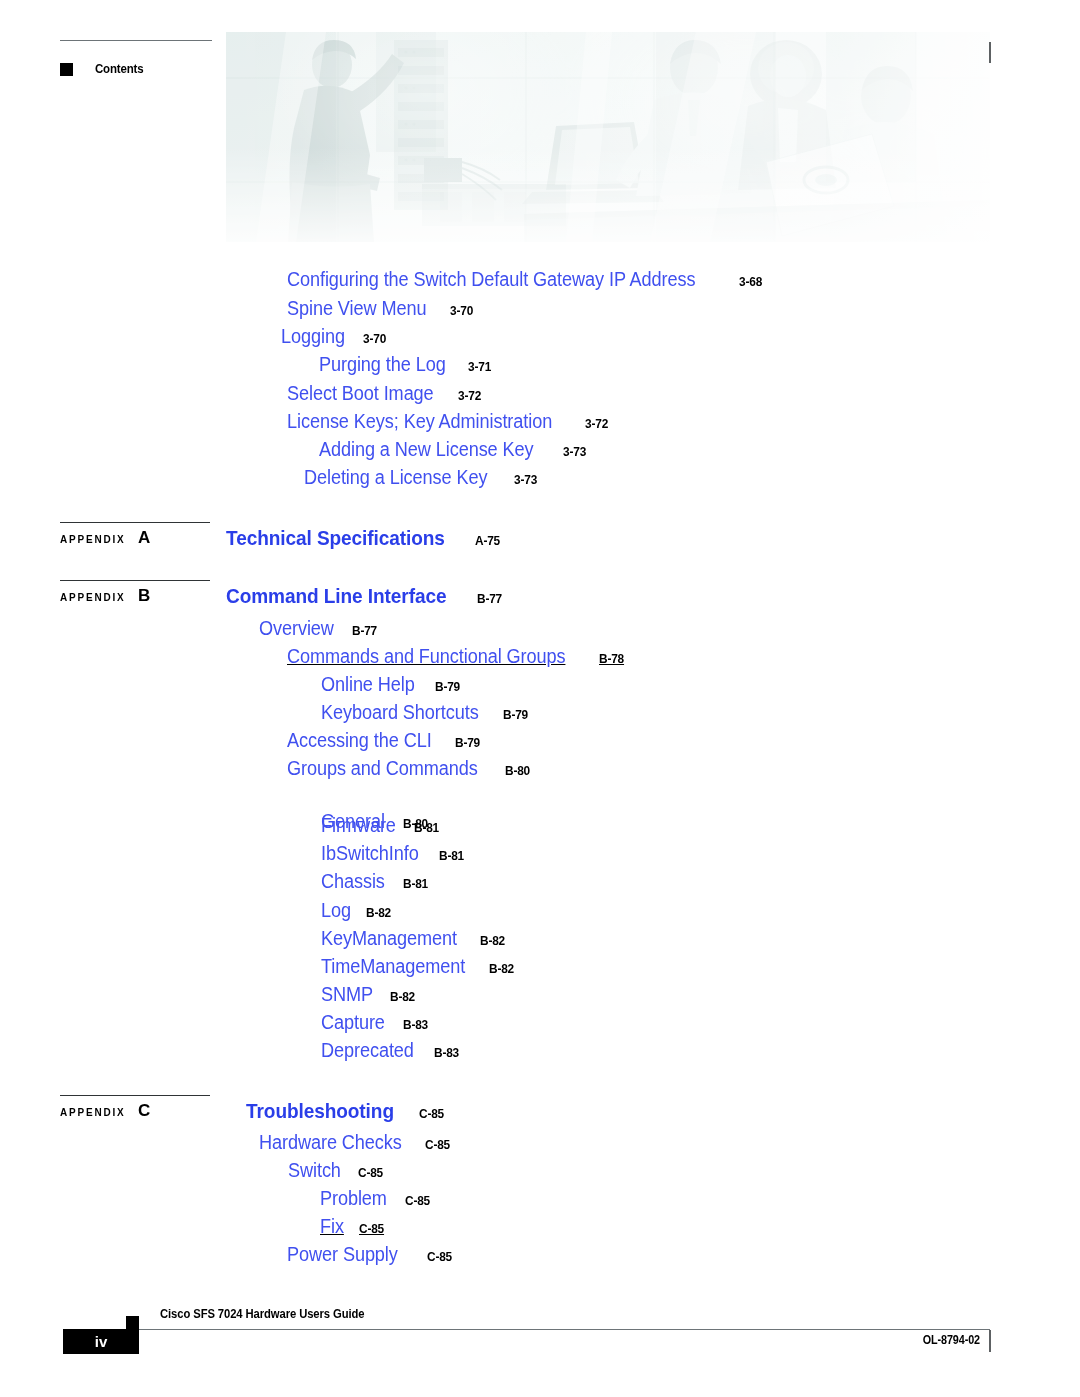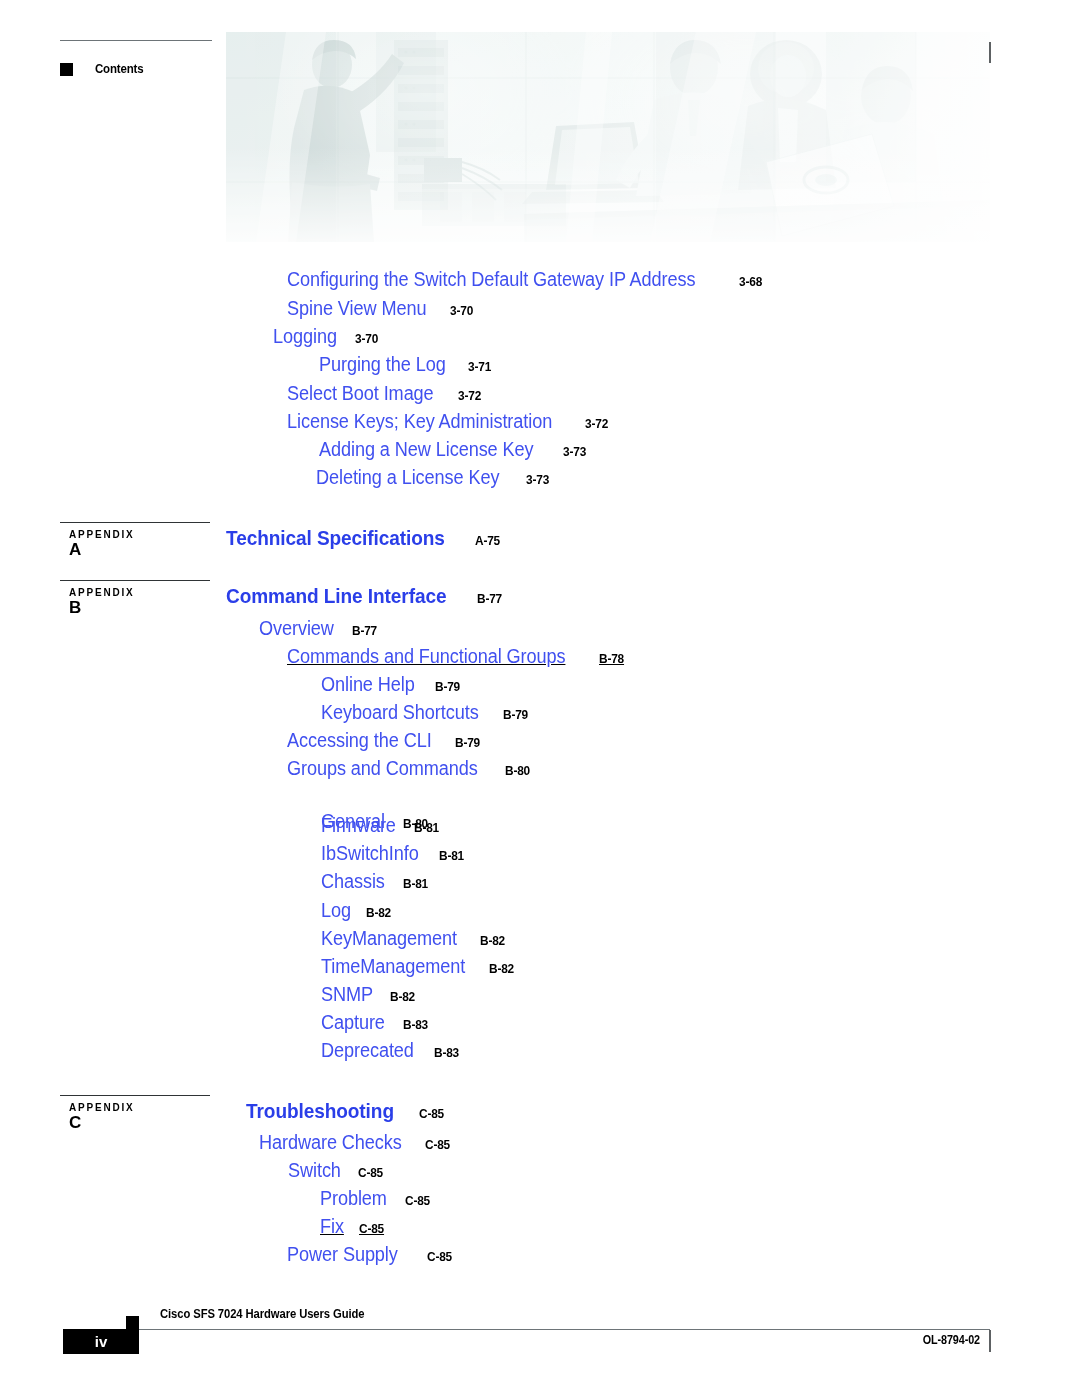--- a/index.html
+++ b/index.html
@@ -123,21 +123,20 @@
   }
   .appendix-marker .ap-rule {
     width: 150px;
     height: 1.4px;
     background: #2f3436;
     margin-bottom: 5px;
   }
   .appendix-marker .ap-row {
     display: flex;
     align-items: baseline;
-    flex-direction: column;
   }
   .appendix-marker .ap-word {
     font-size: 10.5px;
     font-weight: bold;
     color: #000000;
     letter-spacing: 1.9px;
     transform: scaleX(0.95);
     transform-origin: left center;
   }
   .appendix-marker .ap-letter {
@@ -419,41 +418,41 @@
 
 <div id="toc">
     <div class="toc-entry" style="left: 287px; top: 268px;">
       <span class="toc-title">Configuring the Switch Default Gateway IP Address</span>
       <span class="toc-page" style="margin-left: 13px;">3-68</span>
     </div>
     <div class="toc-entry" style="left: 287px; top: 297px;">
       <span class="toc-title">Spine View Menu</span>
       <span class="toc-page" style="margin-left: 13px;">3-70</span>
     </div>
-    <div class="toc-entry" style="left: 273px; top: 325px;">
+    <div class="toc-entry" style="left: 281px; top: 325px;">
       <span class="toc-title">Logging</span>
       <span class="toc-page" style="margin-left: 13px;">3-70</span>
     </div>
     <div class="toc-entry" style="left: 319px; top: 353px;">
       <span class="toc-title">Purging the Log</span>
       <span class="toc-page" style="margin-left: 13px;">3-71</span>
     </div>
     <div class="toc-entry" style="left: 287px; top: 382px;">
       <span class="toc-title">Select Boot Image</span>
       <span class="toc-page" style="margin-left: 13px;">3-72</span>
     </div>
     <div class="toc-entry" style="left: 287px; top: 410px;">
       <span class="toc-title">License Keys; Key Administration</span>
       <span class="toc-page" style="margin-left: 13px;">3-72</span>
     </div>
     <div class="toc-entry" style="left: 319px; top: 438px;">
       <span class="toc-title">Adding a New License Key</span>
       <span class="toc-page" style="margin-left: 13px;">3-73</span>
     </div>
-    <div class="toc-entry" style="left: 316px; top: 466px; justify-content: space-between;">
+    <div class="toc-entry" style="left: 304px; top: 466px; justify-content: space-between;">
       <span class="toc-title">Deleting a License Key</span>
       <span class="toc-page" style="margin-left: 13px;">3-73</span>
     </div>
     <div class="toc-entry" style="left: 226px; top: 526px;">
       <span class="toc-title lvl-bold">Technical Specifications</span>
       <span class="toc-page" style="margin-left: 14px;">A-75</span>
     </div>
     <div class="toc-entry" style="left: 226px; top: 584px;">
       <span class="toc-title lvl-bold">Command Line Interface</span>
       <span class="toc-page" style="margin-left: 14px;">B-77</span>

